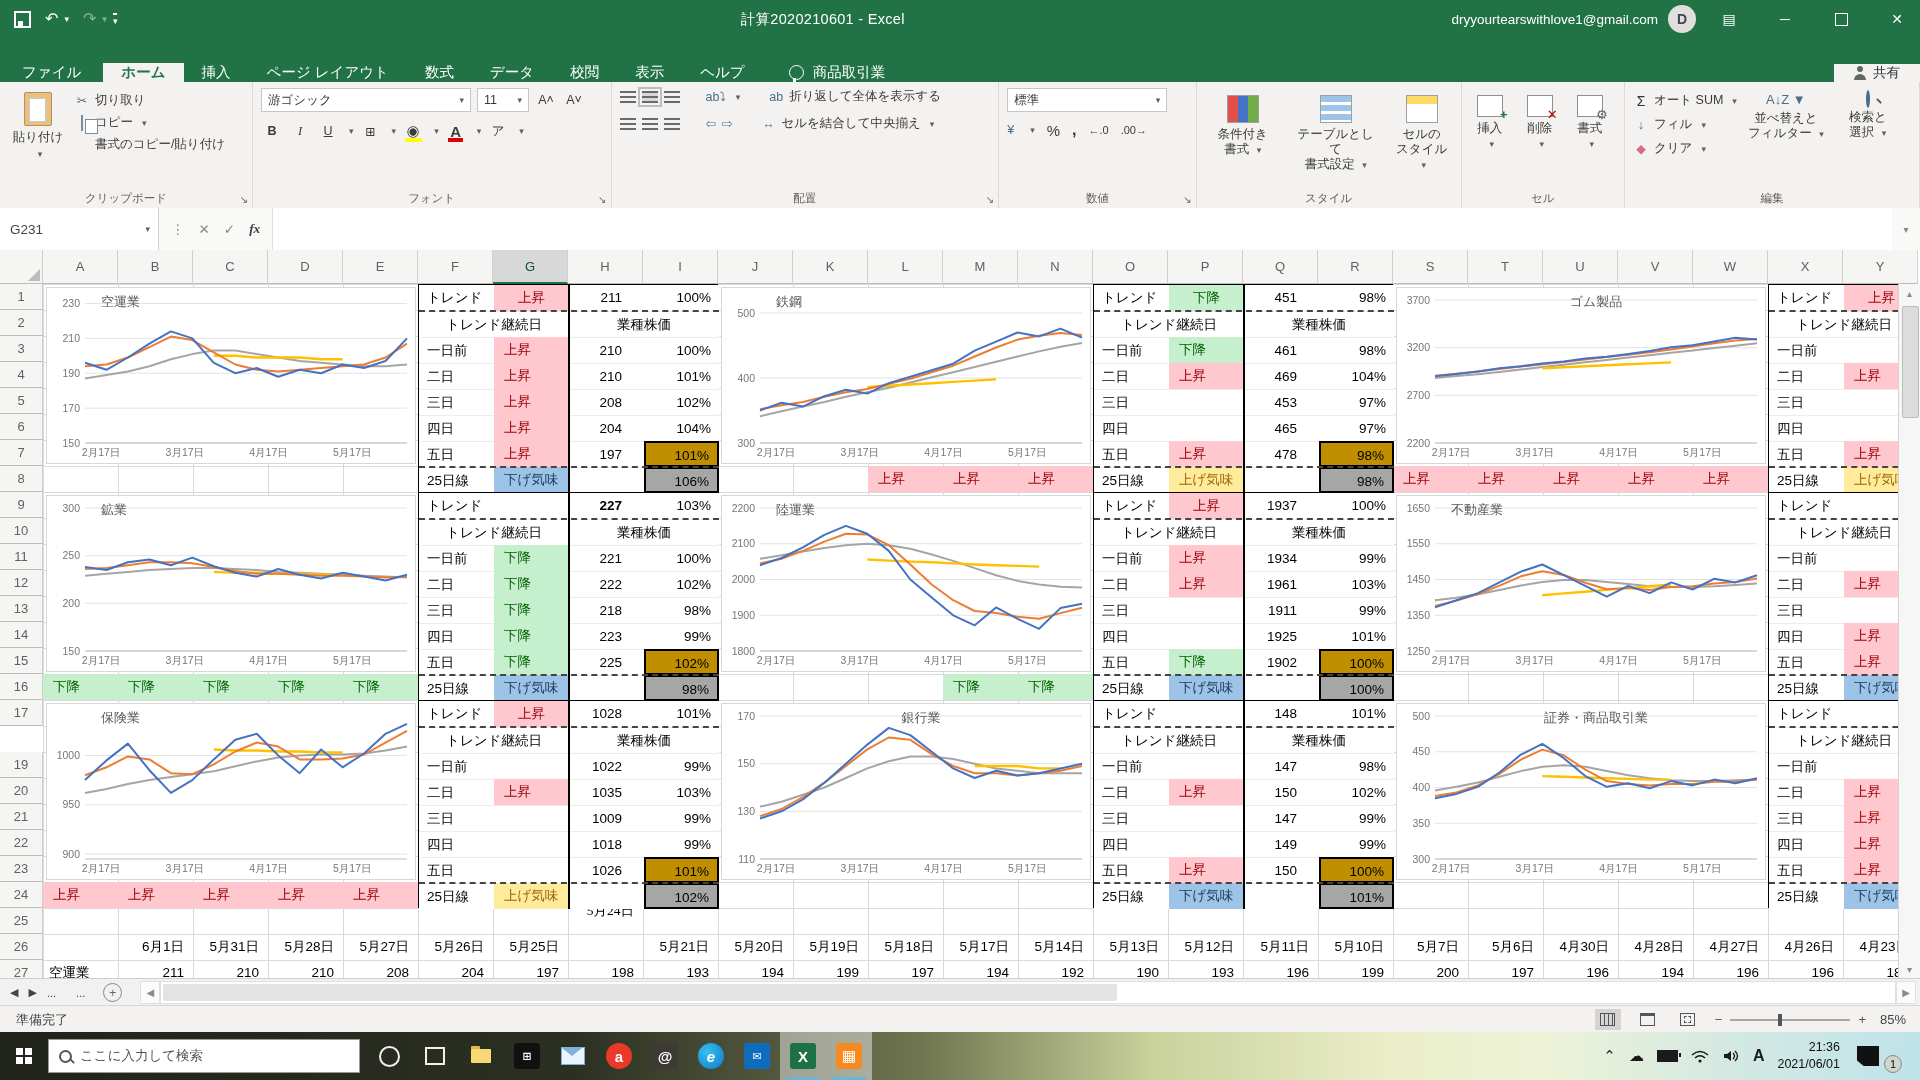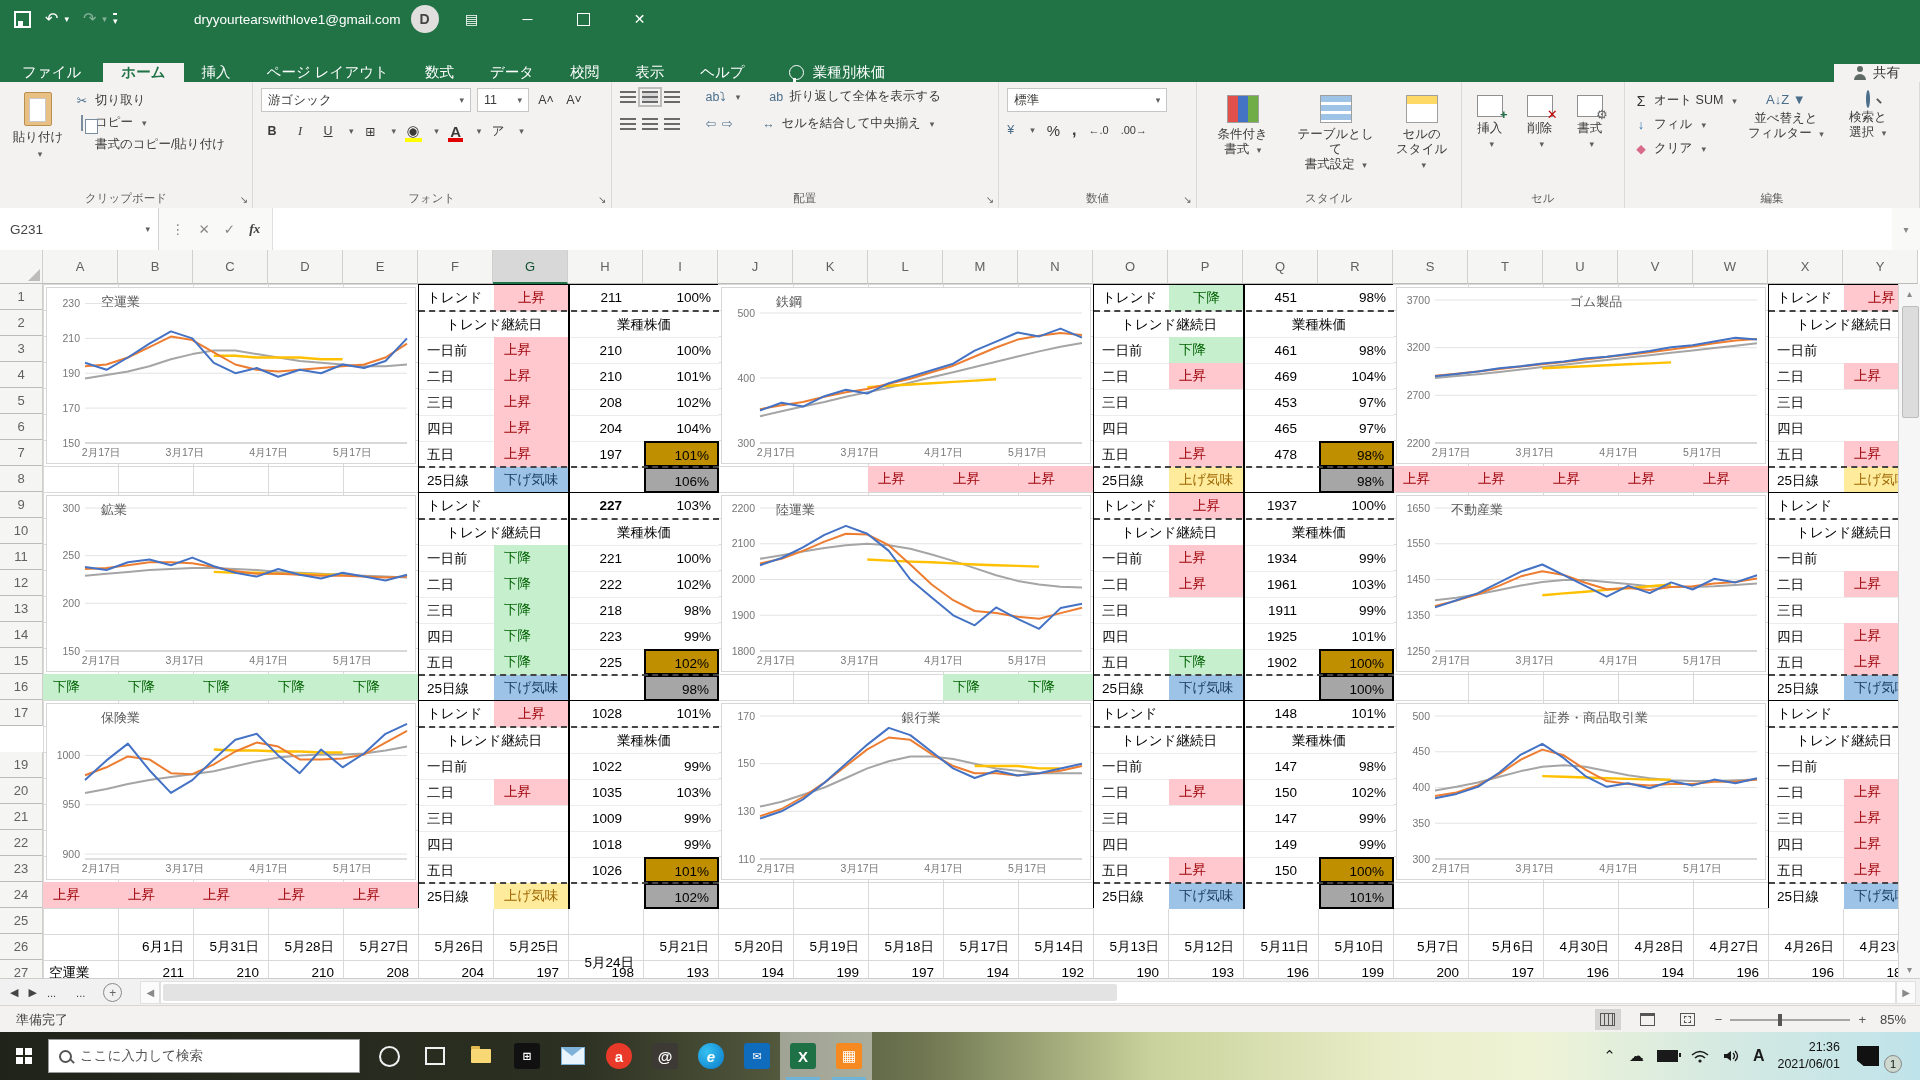--- a/index.html
+++ b/index.html
@@ -186,20 +186,21 @@
 
 <div id="titlebar">
   <div id="qat">
     <span class="icon-save"></span>
     <span class="qicon">↶</span>
       <span class="ddt">▾</span>
     <span class="qicon dim">↷</span>
       <span class="ddt dim">▾</span>
     <span class="ddt" style="border-top:2px solid #fff;padding-top:1px">▾</span>
   </div>
+  <div id="tb-title">計算2020210601 -  Excel</div>
   <div id="tb-right">
     <span id="tb-account">dryyourtearswithlove1@gmail.com</span>
     <span id="tb-avatar">D</span>
     <span class="winbtn">▤</span>
     <span class="winbtn">─</span>
     <span class="winbtn">
         <span class="icon-restore"></span>
       </span>
     <span class="winbtn">✕</span>
   </div>
@@ -212,21 +213,21 @@
       <div class="mtab">挿入</div>
       <div class="mtab">ページ レイアウト</div>
       <div class="mtab">数式</div>
       <div class="mtab">データ</div>
       <div class="mtab">校閲</div>
       <div class="mtab">表示</div>
       <div class="mtab">ヘルプ</div>
     </div>
   <div id="tellme">
     <span class="bulb"></span>
-    <span>業種別株価</span>
+    <span>商品取引業</span>
   </div>
   <div id="share-corner">
     <span class="person"></span>
     <span>共有</span>
   </div>
 </div>
 
 <div id="ribbon">
   <div class="rgroup" style="width:242px">
     <div class="rrow">
@@ -772,21 +773,21 @@
       <div class="chip up" style="left: 193px; top: 632px; width: 75px; height: 26px;">上昇</div>
       <div class="chip up" style="left: 268px; top: 632px; width: 75px; height: 26px;">上昇</div>
       <div class="chip up" style="left: 343px; top: 632px; width: 75px; height: 26px;">上昇</div>
       <div class="brow lblc" style="left: 43px; top: 710px; width: 75px; height: 26px;">空運業</div>
       <div class="brow" style="left: 118px; top: 684px; width: 75px; height: 26px;">6月1日</div>
       <div class="brow" style="left: 193px; top: 684px; width: 75px; height: 26px;">5月31日</div>
       <div class="brow" style="left: 268px; top: 684px; width: 75px; height: 26px;">5月28日</div>
       <div class="brow" style="left: 343px; top: 684px; width: 75px; height: 26px;">5月27日</div>
       <div class="brow" style="left: 418px; top: 684px; width: 75px; height: 26px;">5月26日</div>
       <div class="brow" style="left: 493px; top: 684px; width: 75px; height: 26px;">5月25日</div>
-      <div class="brow" style="left: 568px; top: 700px; width: 75px; height: 26px;">5月24日</div>
+      <div class="brow" style="left: 568px; top: 648px; width: 75px; height: 26px; font-family: Liberation Serif, serif;">5月24日</div>
       <div class="brow" style="left: 643px; top: 684px; width: 75px; height: 26px;">5月21日</div>
       <div class="brow" style="left: 718px; top: 684px; width: 75px; height: 26px;">5月20日</div>
       <div class="brow" style="left: 793px; top: 684px; width: 75px; height: 26px;">5月19日</div>
       <div class="brow" style="left: 868px; top: 684px; width: 75px; height: 26px;">5月18日</div>
       <div class="brow" style="left: 943px; top: 684px; width: 75px; height: 26px;">5月17日</div>
       <div class="brow" style="left: 1018px; top: 684px; width: 75px; height: 26px;">5月14日</div>
       <div class="brow" style="left: 1093px; top: 684px; width: 75px; height: 26px;">5月13日</div>
       <div class="brow" style="left: 1168px; top: 684px; width: 75px; height: 26px;">5月12日</div>
       <div class="brow" style="left: 1243px; top: 684px; width: 75px; height: 26px;">5月11日</div>
       <div class="brow" style="left: 1318px; top: 684px; width: 75px; height: 26px;">5月10日</div>

